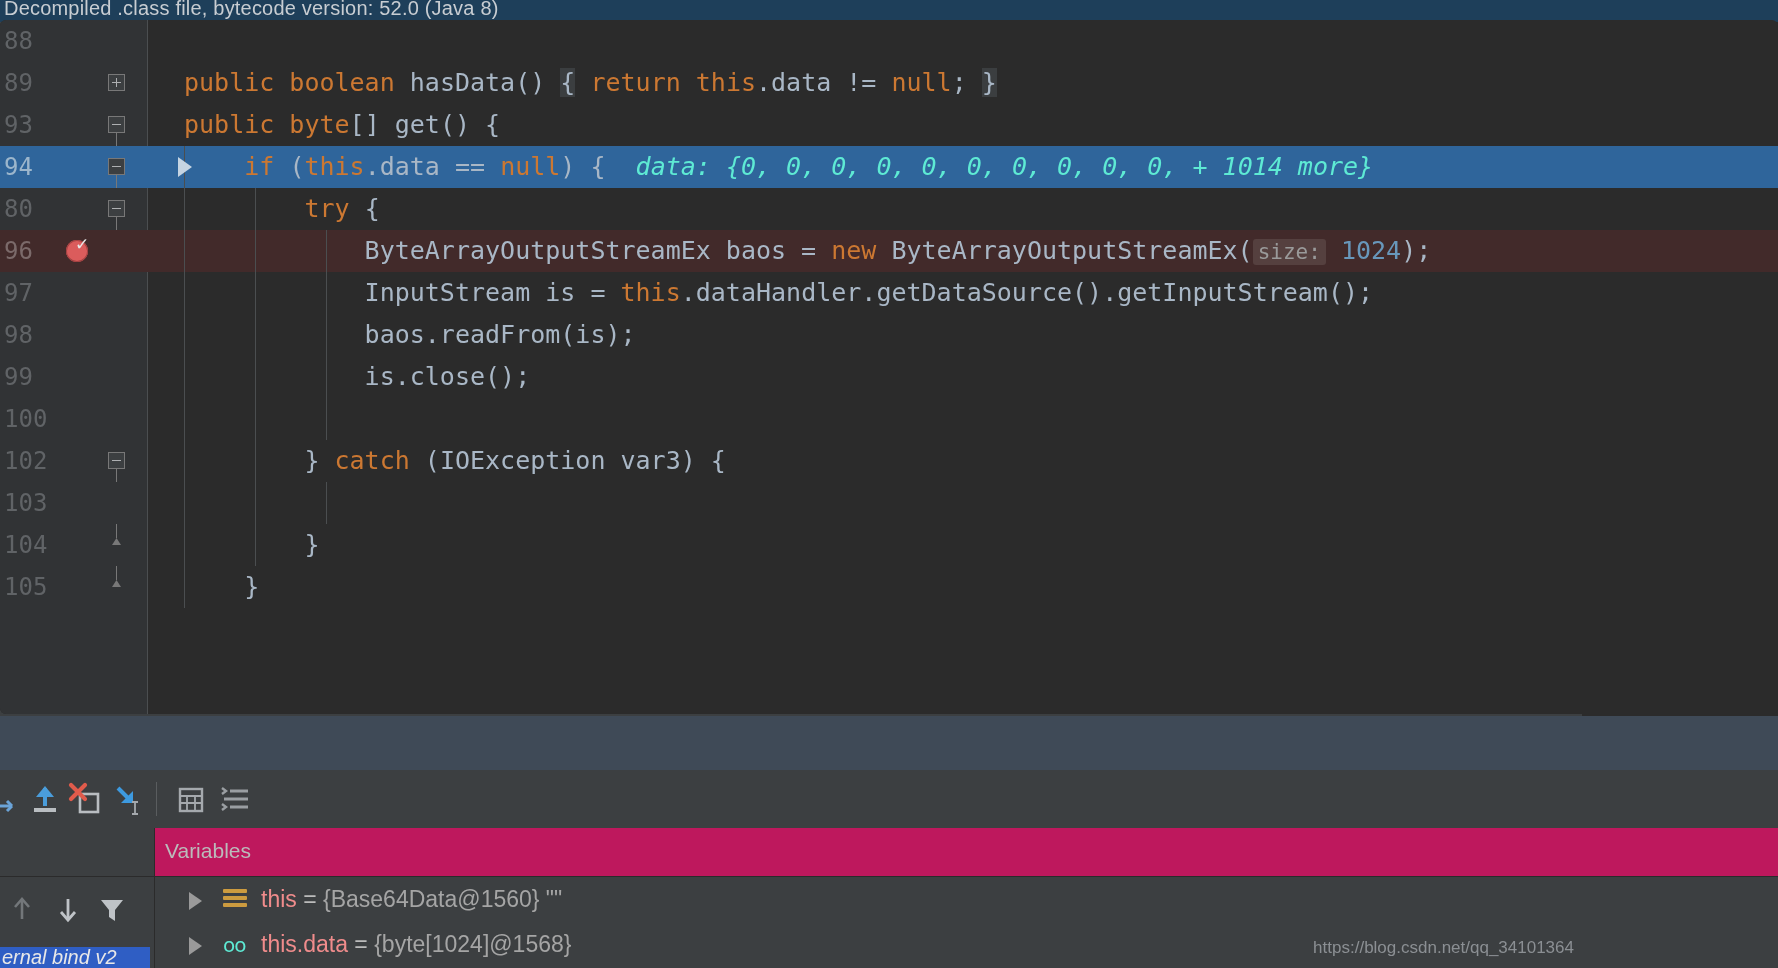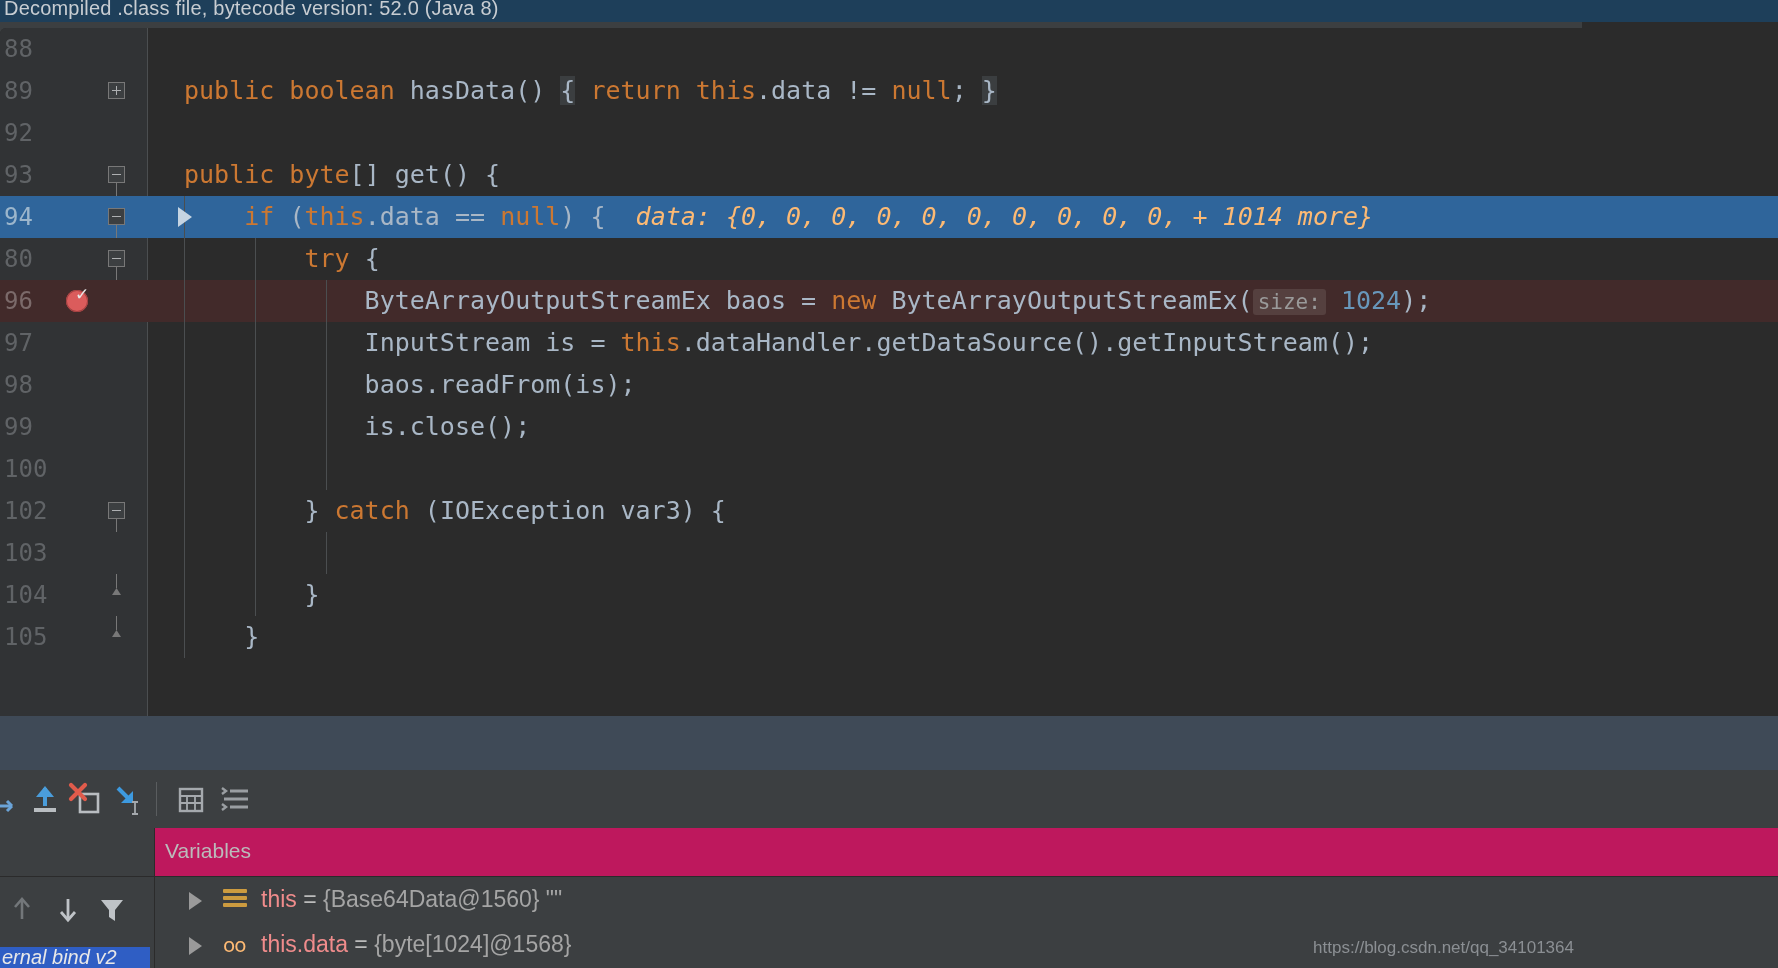--- a/index.html
+++ b/index.html
@@ -36,21 +36,21 @@
     box-sizing: border-box;
     overflow: hidden;
     white-space: nowrap;
     letter-spacing: .2px;
   }
 
   
   .editor {
     position: absolute;
     left: 0;
-    top: 28px;
+    top: 20px;
     width: 1778px;
     height: 694px;
     background: #2b2b2b;
     overflow: hidden;
     border-radius: 6px;
   }
   .gutter-bg {
     position: absolute;
     left: 0; top: 0;
     width: 148px;
@@ -194,21 +194,21 @@
   
   .kw  { color: #cc7832; }
   .num { color: #6897bb; }
   .pun { color: #a9b7c6; }
   .fn  { color: #a9b7c6; }
   .brace-hl { background: #3b3e40; color: #a9b7c6; }
   .hint {
     color: #8a9199;
     font-style: italic;
   }
-  .current .hint { color: #fdba74; margin-top: 8px; }
+  .current .hint { color: #5eead4; margin-top: 8px; }
   .param-hint {
     color: #9a9a9a;
     background: #4a4a4a;
     border-radius: 3px;
     padding: 1px 5px;
     font-size: 21px;
     font-style: normal;
   }
   .bp .param-hint { background: #55403f; }
 
@@ -311,21 +311,21 @@
     height: 22px;
   }
   .vicon.stack i {
     display: block;
     height: 4px;
     margin-bottom: 3px;
     background: #cc9b3f;
     border-radius: 1px;
   }
   .vicon.oo {
-    color: #fdba74;
+    color: #5eead4;
     font-size: 20px;
     line-height: 22px;
     font-family: "DejaVu Sans", sans-serif;
     letter-spacing: -1px;
   }
   .vname { color: #f08c8c; }
   .veq   { color: #bbbbbb; }
   .vval  { color: #a5a5a5; }
   .var-text {
     position: absolute;
@@ -391,21 +391,20 @@
 <div class="app">
 
   <div class="banner">Decompiled .class file, bytecode version: 52.0 (Java 8)</div>
 
   <div class="editor">
     <div class="gutter-bg"></div>
     <div class="gutter-line"></div>
     <div class="code-area" id="code-area">
         <div class="row"><div class="lnum">88</div><div class="code"></div></div>
         <div class="row"><div class="lnum">89</div><div class="fold plus"></div><div class="code"><span class="kw">public </span><span class="kw">boolean </span><span class="fn">hasData() </span><span class="brace-hl">{</span><span class="pun"> </span><span class="kw">return </span><span class="kw">this</span><span class="pun">.data != </span><span class="kw">null</span><span class="pun">; </span><span class="brace-hl">}</span></div></div>
-        <div class="row"><div class="lnum">92</div><div class="code"></div></div>
         <div class="row"><div class="lnum">93</div><div class="fold"></div><div class="fold-stem" style="top: 28px; height: 14px;"></div><div class="code"><span class="kw">public </span><span class="kw">byte</span><span class="pun">[] get() {</span></div></div>
         <div class="row current"><div class="lnum">94</div><div class="indent" style="left: 184px;"></div><div class="fold"></div><div class="fold-stem" style="top: 28px; height: 14px;"></div><div class="exec-arrow"></div><div class="code"><span class="pun">    </span><span class="kw">if </span><span class="pun">(</span><span class="kw">this</span><span class="pun">.data == </span><span class="kw">null</span><span class="pun">) {  </span><span class="hint">data: {0, 0, 0, 0, 0, 0, 0, 0, 0, 0, + 1014 more}</span></div></div>
         <div class="row"><div class="lnum">80</div><div class="indent" style="left: 184px;"></div><div class="indent" style="left: 255px;"></div><div class="fold"></div><div class="fold-stem" style="top: 28px; height: 14px;"></div><div class="code"><span class="pun">        </span><span class="kw">try </span><span class="pun">{</span></div></div>
         <div class="row bp"><div class="lnum">96</div><div class="indent" style="left: 184px;"></div><div class="indent" style="left: 255px;"></div><div class="indent" style="left: 326px;"></div><div class="breakpoint"><span class="check">✓</span></div><div class="code"><span class="pun">            ByteArrayOutputStreamEx baos = </span><span class="kw">new </span><span class="pun">ByteArrayOutputStreamEx(</span><span class="param-hint">size:</span><span class="pun"> </span><span class="num">1024</span><span class="pun">);</span></div></div>
         <div class="row"><div class="lnum">97</div><div class="indent" style="left: 184px;"></div><div class="indent" style="left: 255px;"></div><div class="indent" style="left: 326px;"></div><div class="code"><span class="pun">            InputStream is = </span><span class="kw">this</span><span class="pun">.dataHandler.getDataSource().getInputStream();</span></div></div>
         <div class="row"><div class="lnum">98</div><div class="indent" style="left: 184px;"></div><div class="indent" style="left: 255px;"></div><div class="indent" style="left: 326px;"></div><div class="code"><span class="pun">            baos.readFrom(is);</span></div></div>
         <div class="row"><div class="lnum">99</div><div class="indent" style="left: 184px;"></div><div class="indent" style="left: 255px;"></div><div class="indent" style="left: 326px;"></div><div class="code"><span class="pun">            is.close();</span></div></div>
         <div class="row"><div class="lnum">100</div><div class="indent" style="left: 184px;"></div><div class="indent" style="left: 255px;"></div><div class="indent" style="left: 326px;"></div></div>
         <div class="row"><div class="lnum">102</div><div class="indent" style="left: 184px;"></div><div class="indent" style="left: 255px;"></div><div class="fold"></div><div class="fold-stem" style="top: 28px; height: 14px;"></div><div class="code"><span class="pun">        } </span><span class="kw">catch </span><span class="pun">(IOException var3) {</span></div></div>
         <div class="row"><div class="lnum">103</div><div class="indent" style="left: 184px;"></div><div class="indent" style="left: 255px;"></div><div class="indent" style="left: 326px;"></div></div>

